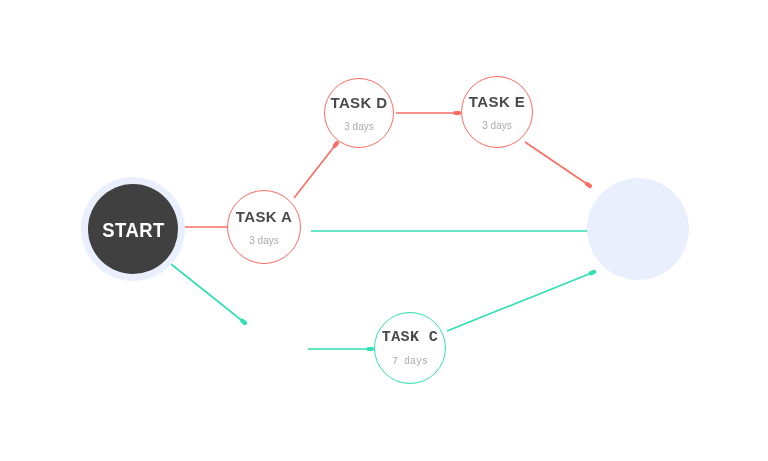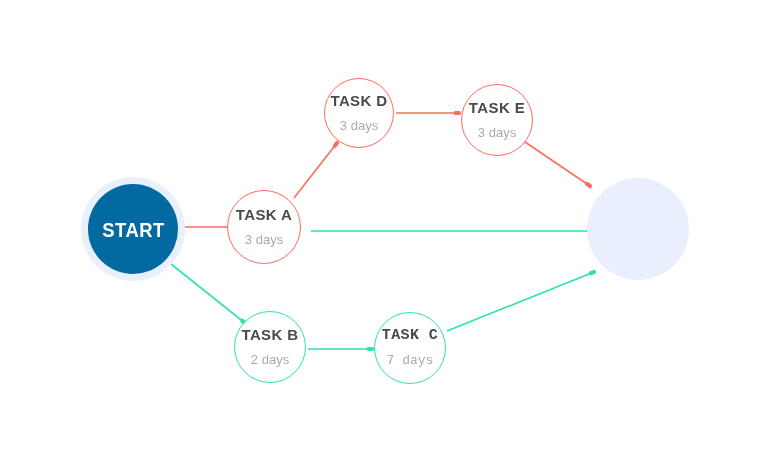--- a/index.html
+++ b/index.html
@@ -29,21 +29,21 @@
   .node {
     position: absolute;
     box-sizing: border-box;
     border-radius: 50%;
     display: flex;
     flex-direction: column;
     align-items: center;
     justify-content: center;
   }
   .node-terminal {
-    background: #0369a1;
+    background: #404040;
     border: none;
     justify-content: center;
   }
   .node-terminal .node-title {
     color: #ffffff;
     font-size: 21px;
     font-weight: 700;
     letter-spacing: 0.5px;
     line-height: 1;
     font-stretch: condensed;
@@ -63,21 +63,21 @@
   .node-task.green { border-color: #2fe0b3; }
   .node-title {
     font-size: 15px;
     font-weight: 700;
     color: #4a4a4a;
     letter-spacing: 0.4px;
     line-height: 1.15;
     white-space: nowrap;
   }
   .node-duration {
-    font-size: 13px;
+    font-size: 10px;
     font-weight: 400;
     color: #aaaaaa;
     line-height: 1.15;
     margin-top: 10px;
     white-space: nowrap;
     text-align: center;
   }
 </style>
 </head>
 <body>
@@ -113,29 +113,25 @@
   <div class="node node-task red" style="left:227px; top:190px; width:74px; height:74px;">
     <span class="node-title">TASK A</span>
     <span class="node-duration">3 days</span>
   </div>
 
   <div class="node node-task red" style="left:324px; top:78px; width:70px; height:70px;">
     <span class="node-title">TASK D</span>
     <span class="node-duration">3 days</span>
   </div>
 
-  <div class="node node-task red" style="left:461px; top:84px; width:72px; height:72px;">
+  <div class="node node-task red" style="left:461px; top:76px; width:72px; height:72px;">
     <span class="node-title">TASK E</span>
     <span class="node-duration">3 days</span>
   </div>
 
-  <div class="node node-task green" style="left:234px; top:311px; width:72px; height:72px;">
-    <span class="node-title">TASK B</span>
-    <span class="node-duration">2 days</span>
-  </div>
 
   <div class="node node-task green" style="left:374px; top:312px; width:72px; height:72px;font-family:Liberation Mono, monospace;">
     <span class="node-title">TASK C</span>
     <span class="node-duration">7 days</span>
   </div>
 
   <div class="halo" style="left:587px; top:178px; width:102px; height:102px;"></div>
 
 </div>
 

